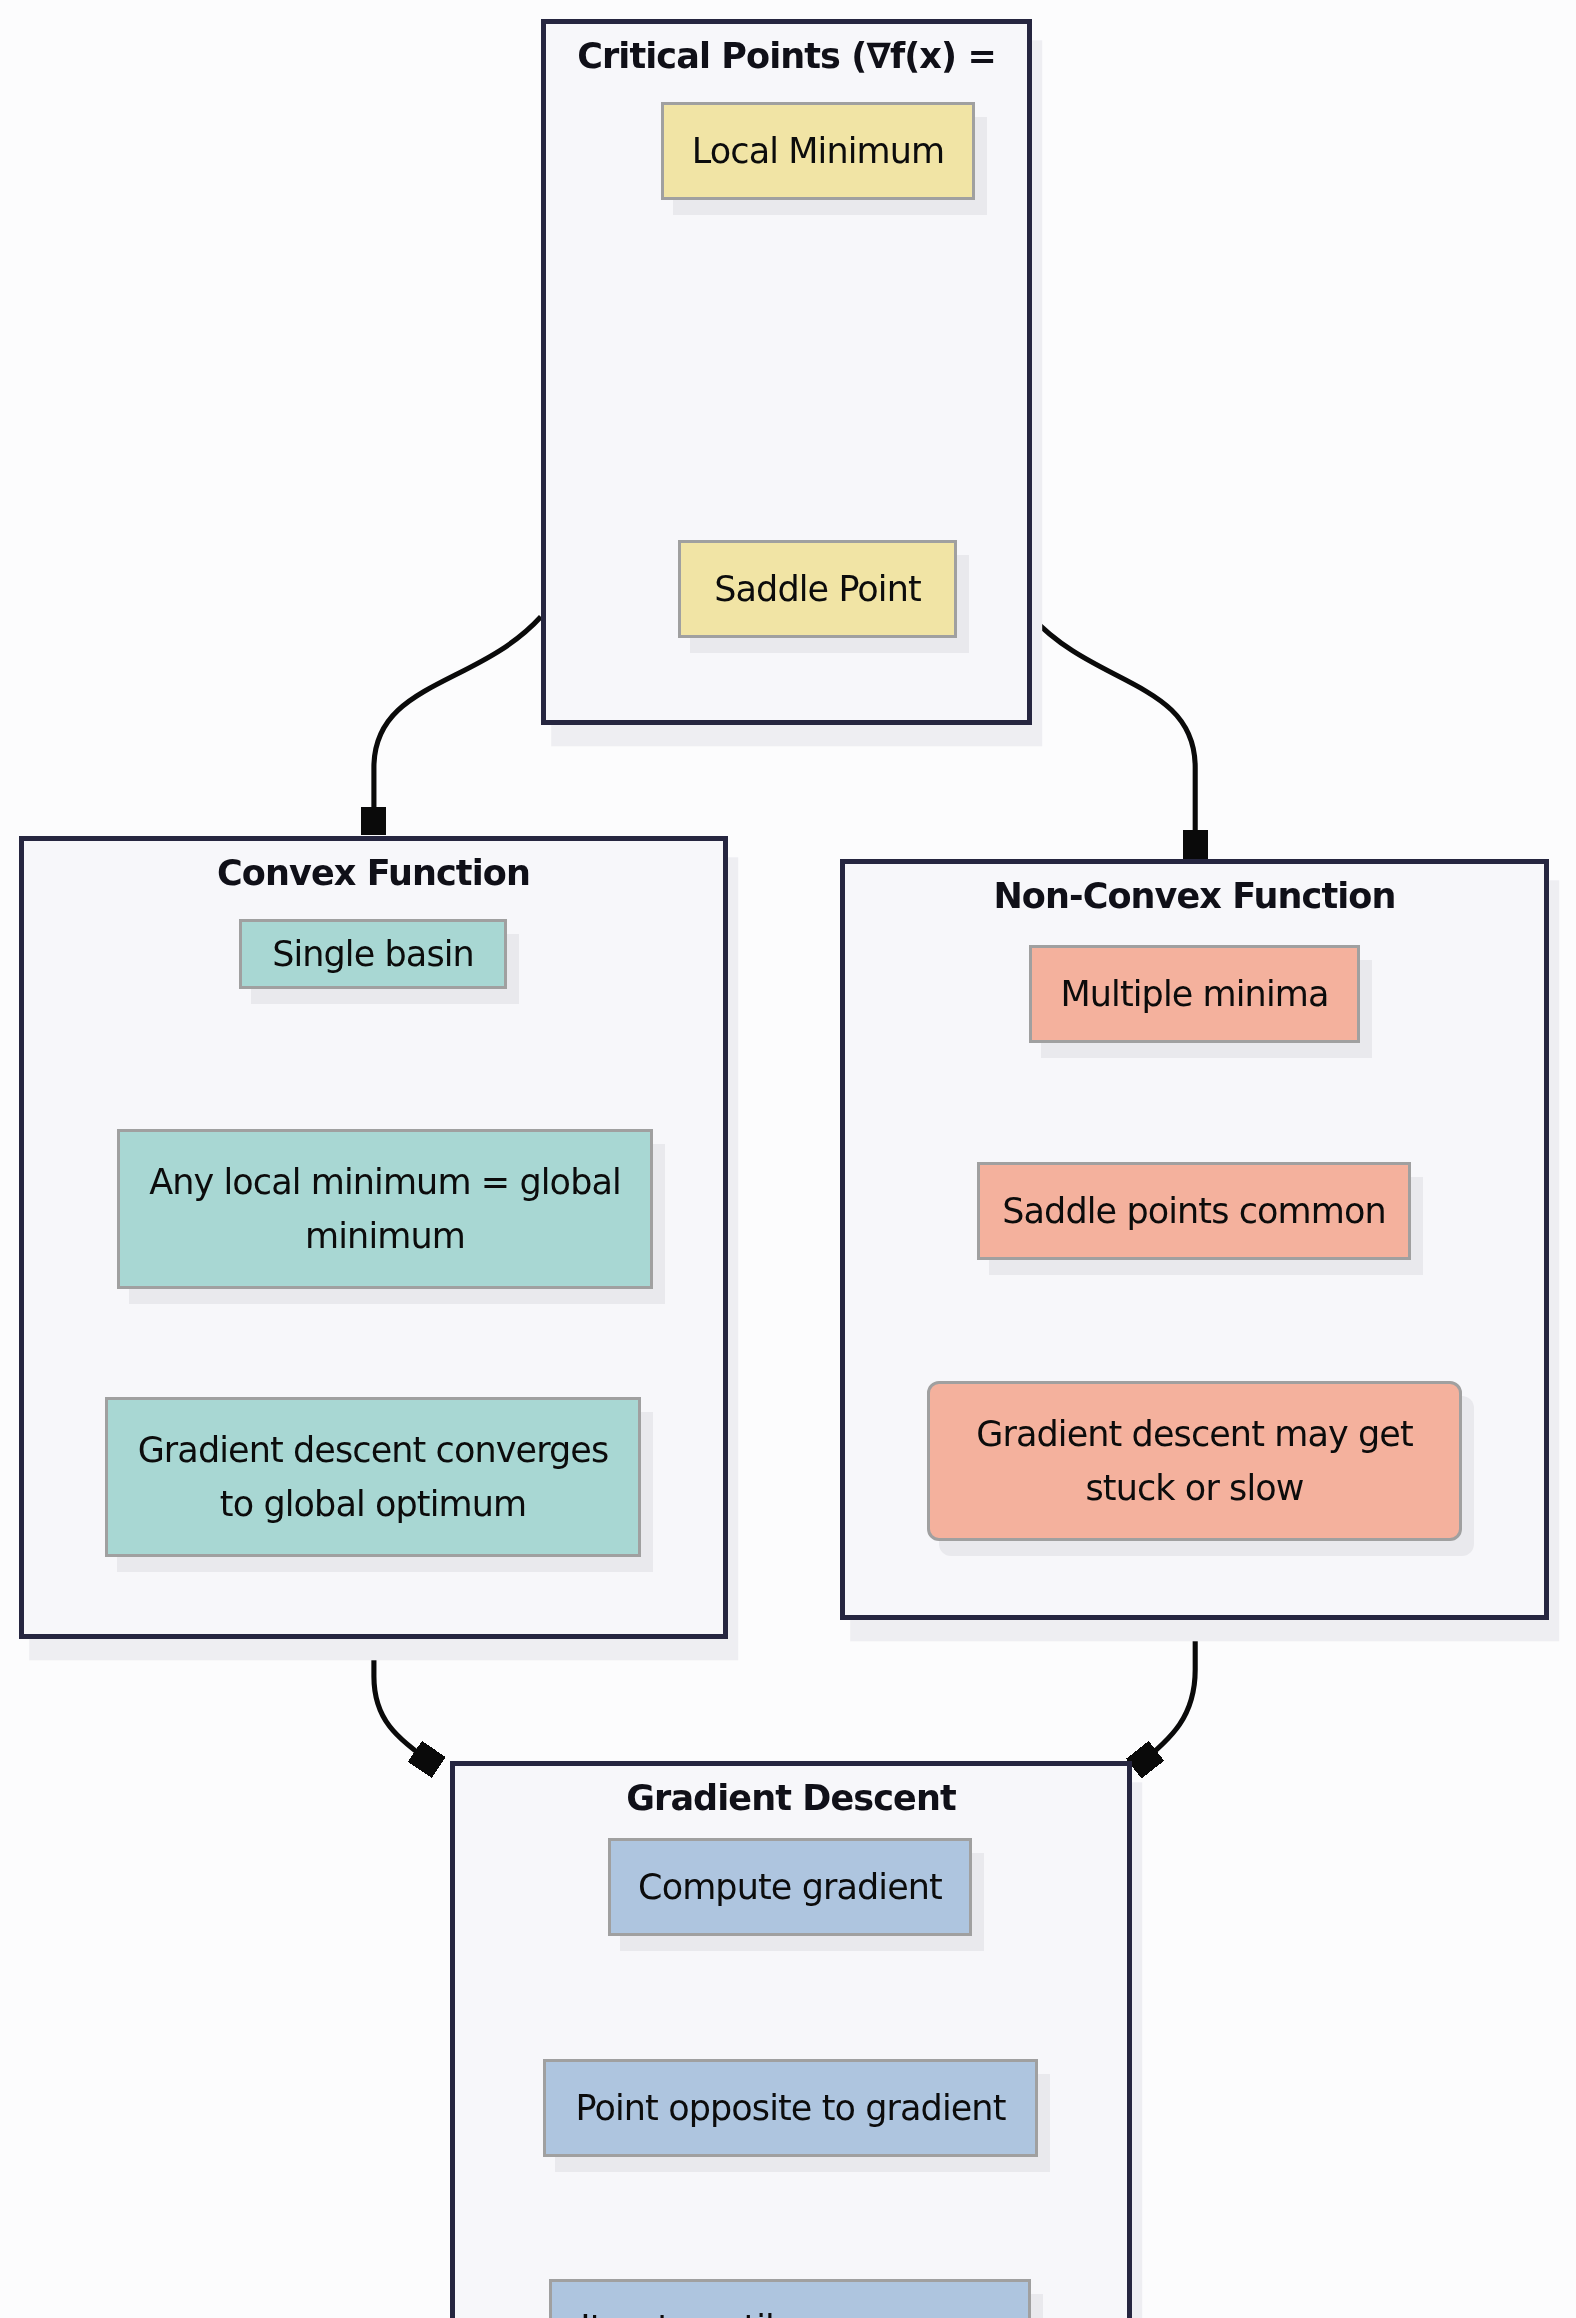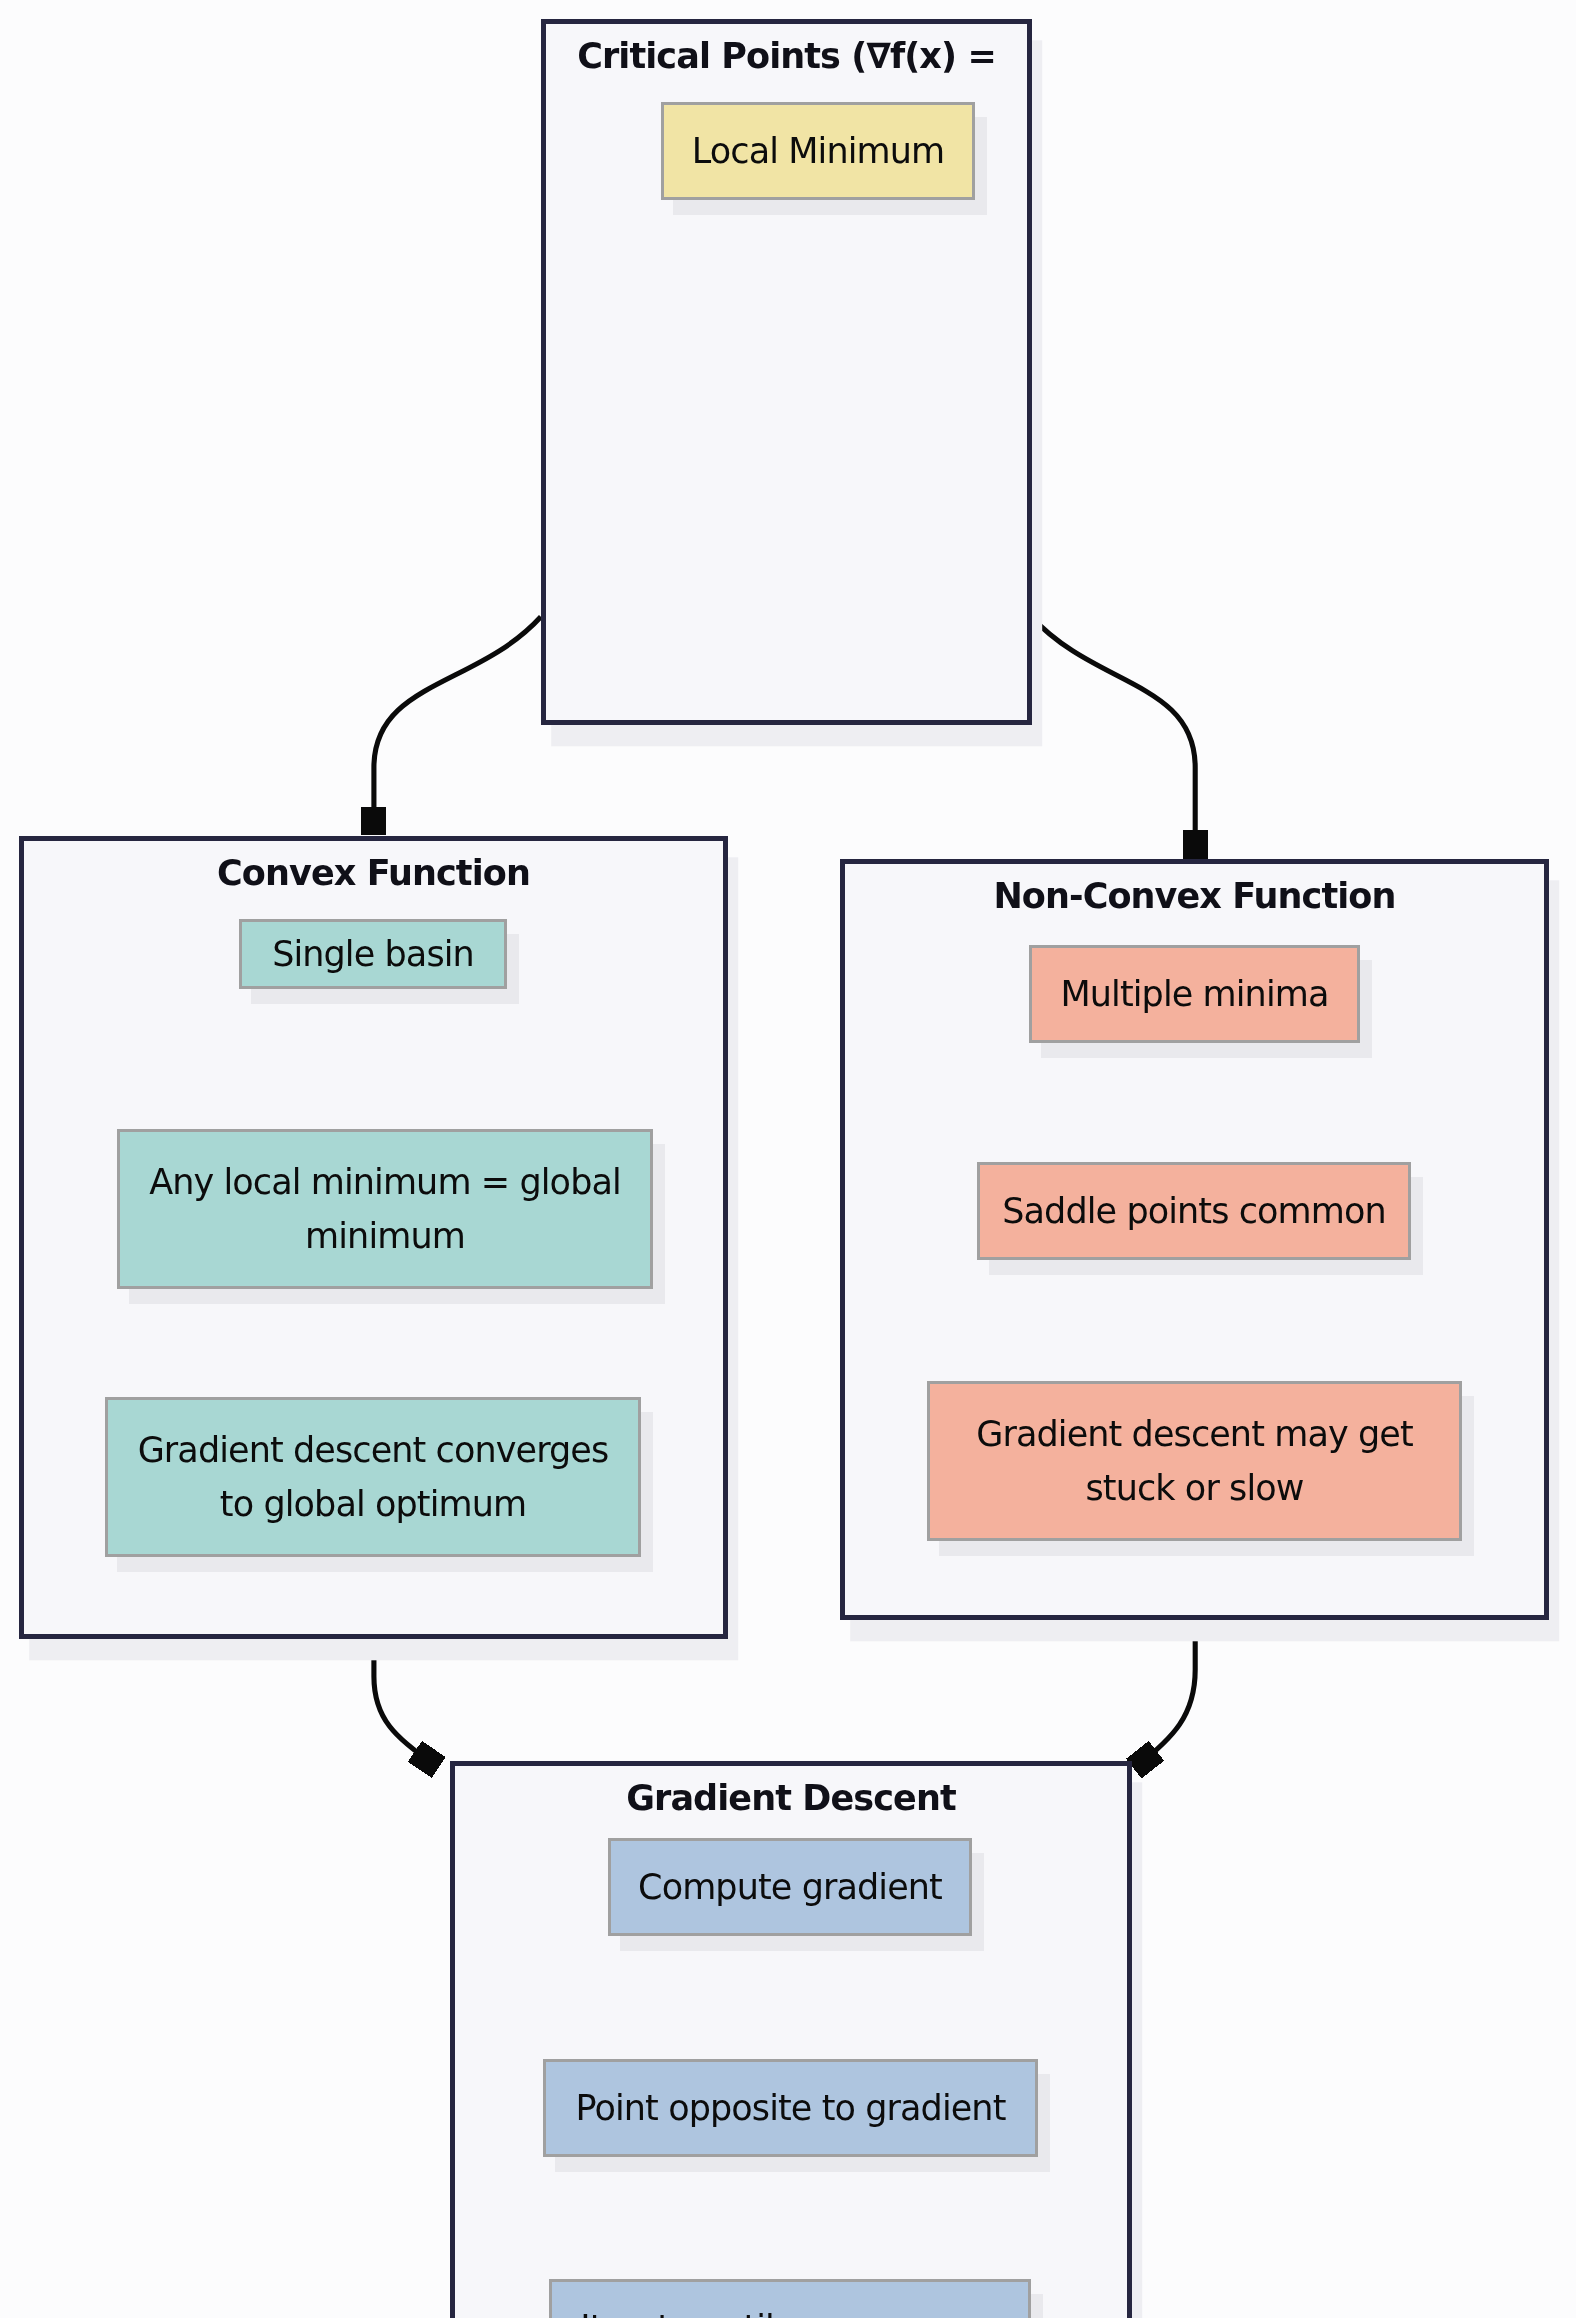--- a/index.html
+++ b/index.html
@@ -72,20 +72,23 @@
     <path d="M 2224 1330 C 2360 1480, 2577 1470, 2577 1655 L 2577 1842" marker-end="url(#arrow)"></path>
     <path d="M 806 3537 L 806 3615 C 806 3705, 852 3748, 938 3806" marker-end="url(#arrow)"></path>
     <path d="M 2577 3494 L 2577 3600 C 2577 3700, 2528 3748, 2452 3808" marker-end="url(#arrow)"></path>
   </svg>
 
   <div class="container" style="left:541px;top:19px;width:491px;height:706px;">
     <div class="container-title">Critical Points (∇f(x) =</div>
     <div class="node yellow one-line" style="left:83px;top:78px;width:314px;height:98px;">
       <span>Local Minimum</span>
     </div>
+    <div class="node yellow one-line" style="left:100px;top:516px;width:279px;height:98px;">
+      <span>Saddle Point</span>
+    </div>
   </div>
 
   <div class="container" style="left:19px;top:836px;width:709px;height:803px;">
     <div class="container-title">Convex Function</div>
     <div class="node teal one-line" style="left:215px;top:78px;width:268px;height:70px;">
       <span>Single basin</span>
     </div>
     <div class="node teal" style="left:93px;top:288px;width:536px;height:160px;">
       <span>Any local minimum = global minimum</span>
     </div>
@@ -95,21 +98,21 @@
   </div>
 
   <div class="container" style="left:840px;top:859px;width:709px;height:761px;">
     <div class="container-title">Non-Convex Function</div>
     <div class="node salmon one-line" style="left:184px;top:81px;width:331px;height:98px;">
       <span>Multiple minima</span>
     </div>
     <div class="node salmon one-line" style="left:132px;top:298px;width:434px;height:98px;">
       <span>Saddle points common</span>
     </div>
-    <div class="node salmon" style="left:82px;top:517px;width:535px;height:160px;">
+    <div class="node salmon" style="left:82px;top:517px;width:535px;height:160px;border-radius:12px;">
       <span>Gradient descent may get stuck or slow</span>
     </div>
   </div>
 
   <div class="container" style="left:450px;top:1761px;width:682px;height:711px;">
     <div class="container-title">Gradient Descent</div>
     <div class="node blue one-line" style="left:153px;top:72px;width:364px;height:98px;">
       <span>Compute gradient</span>
     </div>
     <div class="node blue one-line" style="left:88px;top:293px;width:495px;height:98px;">

